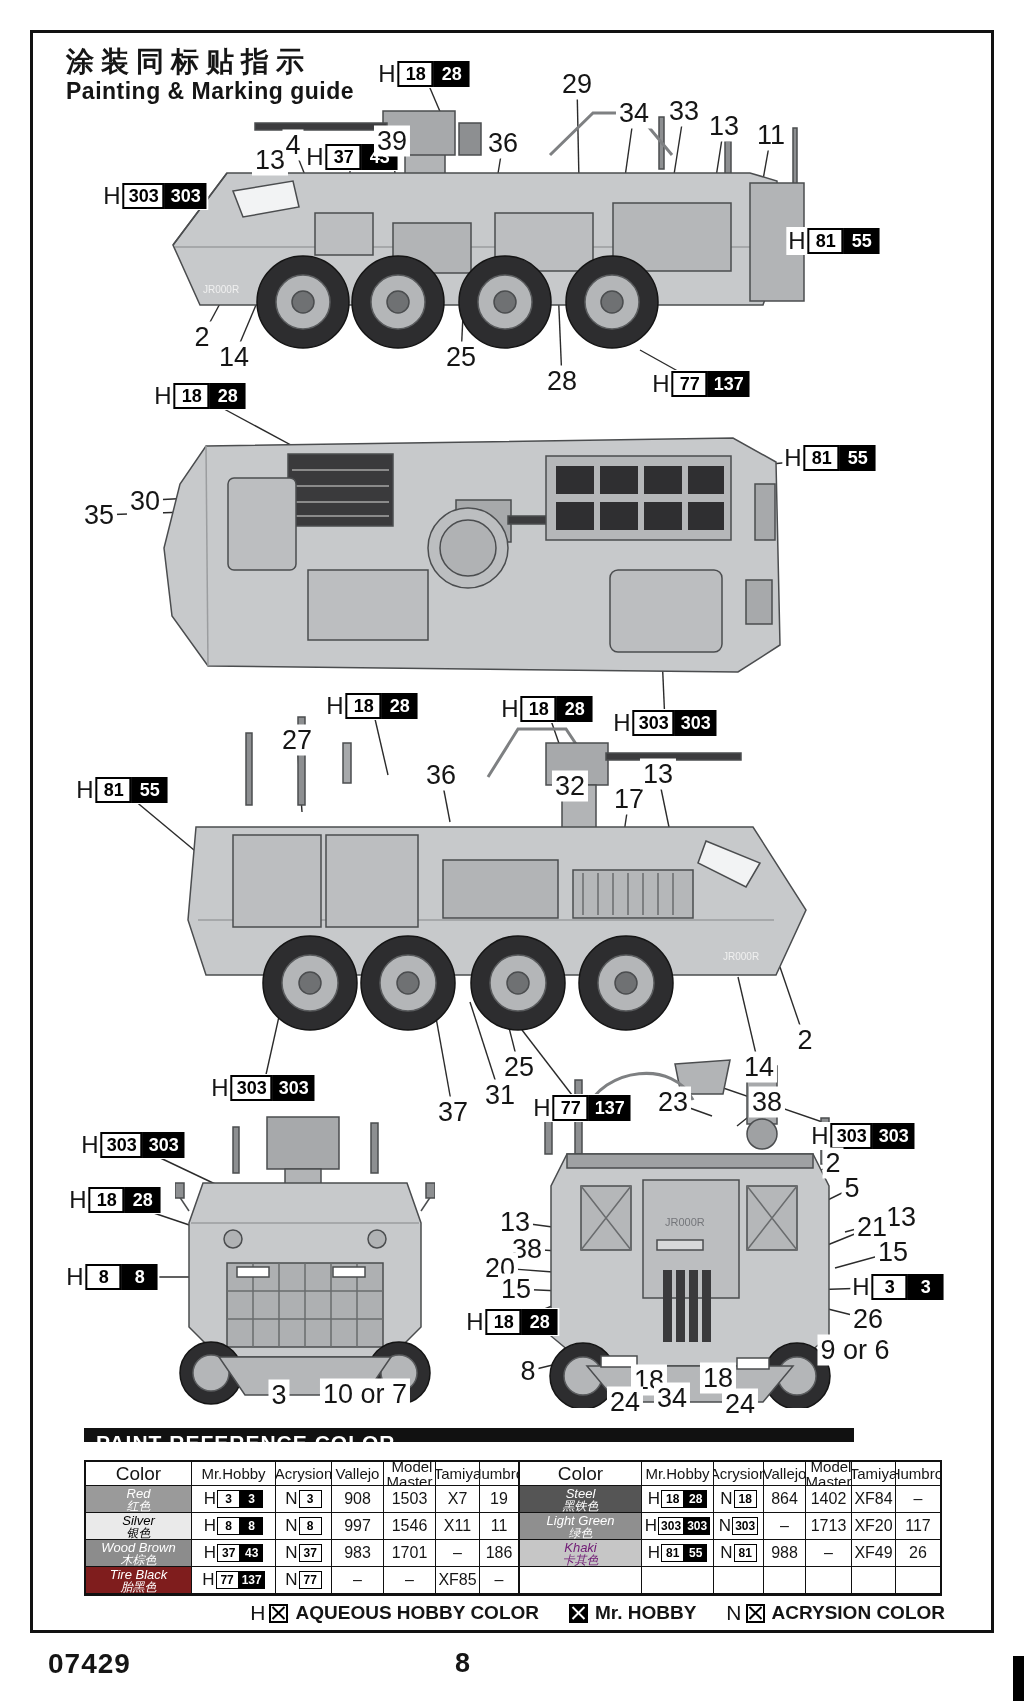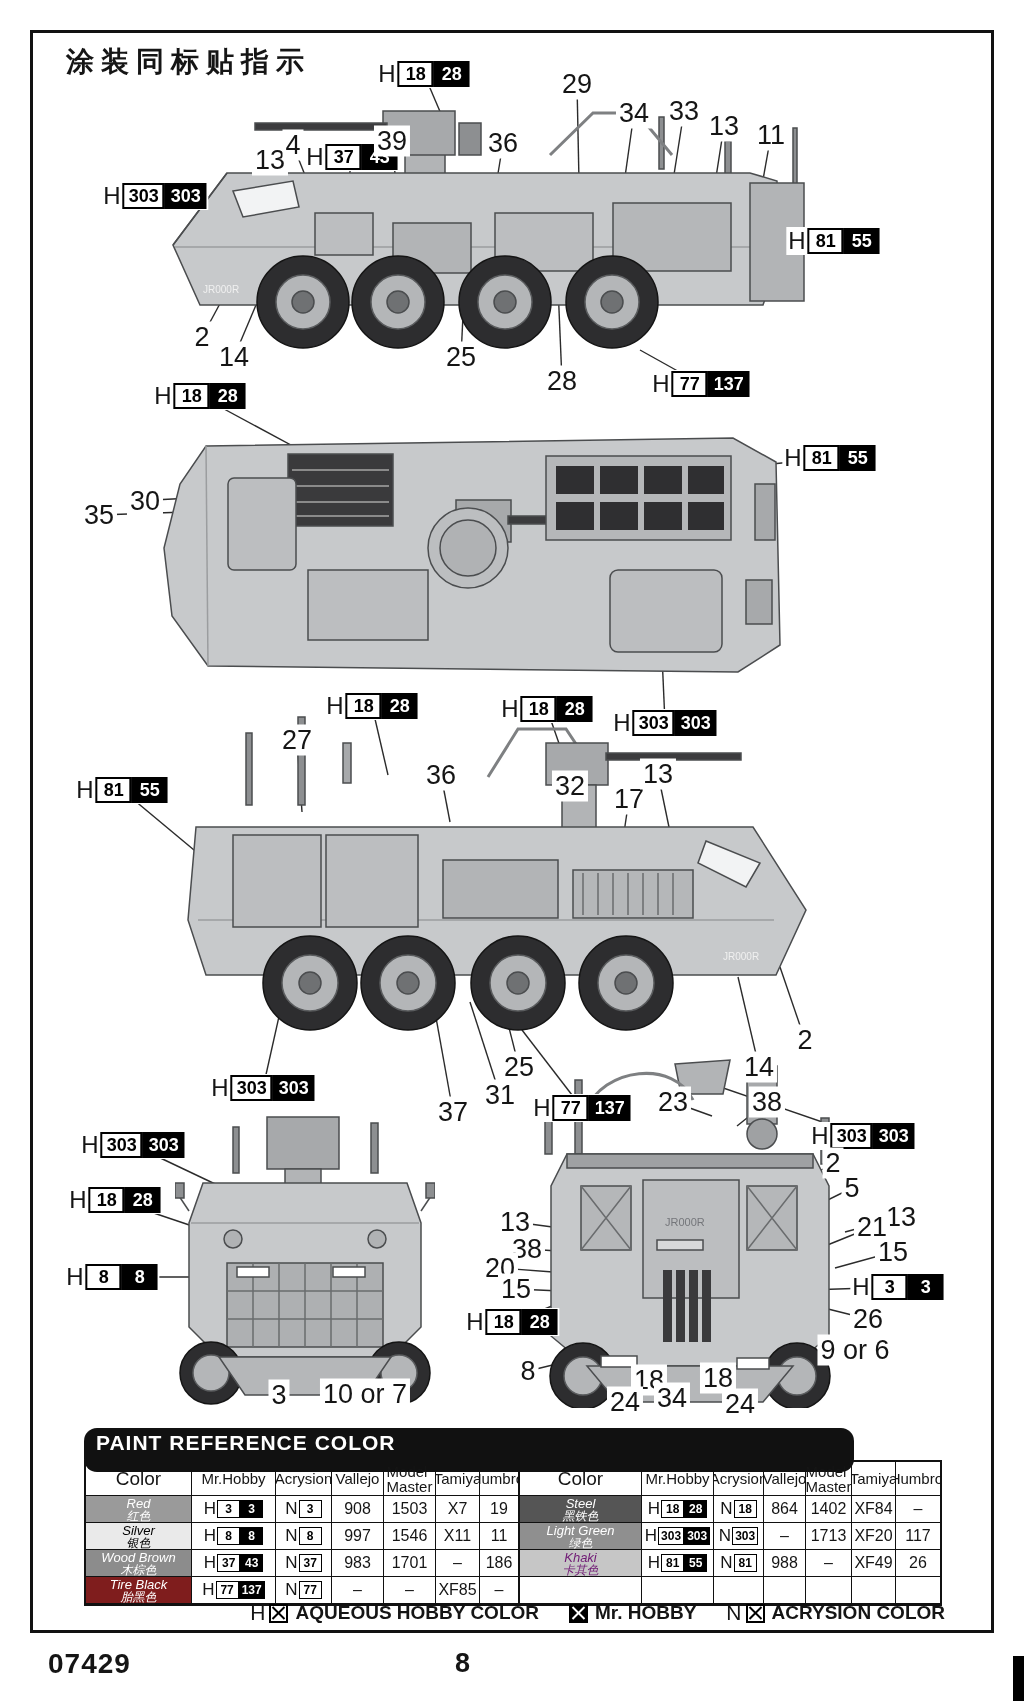--- a/index.html
+++ b/index.html
@@ -15,29 +15,29 @@
   .chip{position:absolute;transform:translate(-50%,-50%);display:flex;align-items:center;
         background:#fff;padding:0 2px;white-space:nowrap;}
   .chip .h{font-size:24px;font-weight:400;margin-right:2px;}
   .chip .wb{border:2px solid #000;background:#fff;color:#000;font-weight:bold;font-size:18px;
             height:22px;line-height:22px;min-width:24px;padding:0 4px;text-align:center;}
   .chip .bb{background:#000;border:2px solid #000;color:#fff;font-weight:bold;font-size:18px;
             height:22px;line-height:22px;min-width:24px;padding:0 4px;text-align:center;}
   .num{position:absolute;transform:translate(-50%,-50%);font-size:27px;font-weight:400;
        background:#fff;padding:0 3px;white-space:nowrap;}
   
-  #paint-bar{position:absolute;left:84px;top:1428px;width:770px;height:44px;background:#111;
-             color:#fff;font-weight:bold;font-size:21px;letter-spacing:1px;line-height:30px;padding-left:12px;box-sizing:border-box;border-radius:13px;}
+  #paint-bar{position:absolute;left:84px;top:1428px;width:770px;height:14px;background:#111;
+             color:#fff;font-weight:bold;font-size:21px;letter-spacing:1px;line-height:30px;padding-left:12px;box-sizing:border-box;}
   #paint-table{position:absolute;left:84px;top:1460px;display:flex;border:2px solid #111;}
   .thalf{display:grid;}
   .thalf-left{grid-template-columns:106px 84px 56px 52px 52px 44px 38px;}
   .thalf-right{grid-template-columns:122px 72px 50px 42px 46px 44px 44px;border-left:2px solid #111;}
   .tcell{border-right:1.5px solid #111;border-bottom:1.5px solid #111;display:flex;align-items:center;
          justify-content:center;height:27px;font-size:16px;box-sizing:border-box;overflow:hidden;}
-  .thead{height:34px;font-size:15px;text-align:left;line-height:1.0;}
+  .thead{height:24px;font-size:15px;text-align:right;line-height:1.0;}
   .thead.colhead{font-size:19px;}
   .thalf .tcell:nth-child(7n){border-right:none;}
   .swatch{flex-direction:column;line-height:1.0;font-style:italic;}
   .swatch .en{font-size:13px;} .swatch .zh{font-size:12px;}
   .mini{display:flex;align-items:center;font-size:15px;}
   .mini .mh{margin-right:1px;font-size:17px;}
   .mini .mwb{border:1.5px solid #000;background:#fff;color:#000;font-weight:bold;font-size:12px;
              height:16px;line-height:16px;min-width:17px;padding:0 2px;text-align:center;}
   .mini .mbb{background:#000;border:1.5px solid #000;color:#fff;font-weight:bold;font-size:12px;
              height:16px;line-height:16px;min-width:17px;padding:0 2px;text-align:center;}
@@ -57,20 +57,21 @@
   #edge-mark{position:absolute;right:0;top:1656px;width:11px;height:45px;background:#000;}
 </style>
 </head>
 <body>
 
 <div id="page">
   <div id="frame"></div>
 
   <div id="title-block">
     <div id="title-zh">涂装同标贴指示</div>
+    <div id="title-en">Painting &amp; Marking guide</div>
   </div>
 
   <svg id="leaders">
       <line x1="155" y1="196" x2="340" y2="237" stroke="#2b2b2b" stroke-width="1.4"></line>
       <line x1="424" y1="74" x2="450" y2="135" stroke="#2b2b2b" stroke-width="1.4"></line>
       <line x1="352" y1="157" x2="342" y2="230" stroke="#2b2b2b" stroke-width="1.4"></line>
       <line x1="834" y1="241" x2="762" y2="252" stroke="#2b2b2b" stroke-width="1.4"></line>
       <line x1="701" y1="384" x2="640" y2="350" stroke="#2b2b2b" stroke-width="1.4"></line>
       <line x1="200" y1="396" x2="315" y2="458" stroke="#2b2b2b" stroke-width="1.4"></line>
       <line x1="830" y1="458" x2="772" y2="464" stroke="#2b2b2b" stroke-width="1.4"></line>

